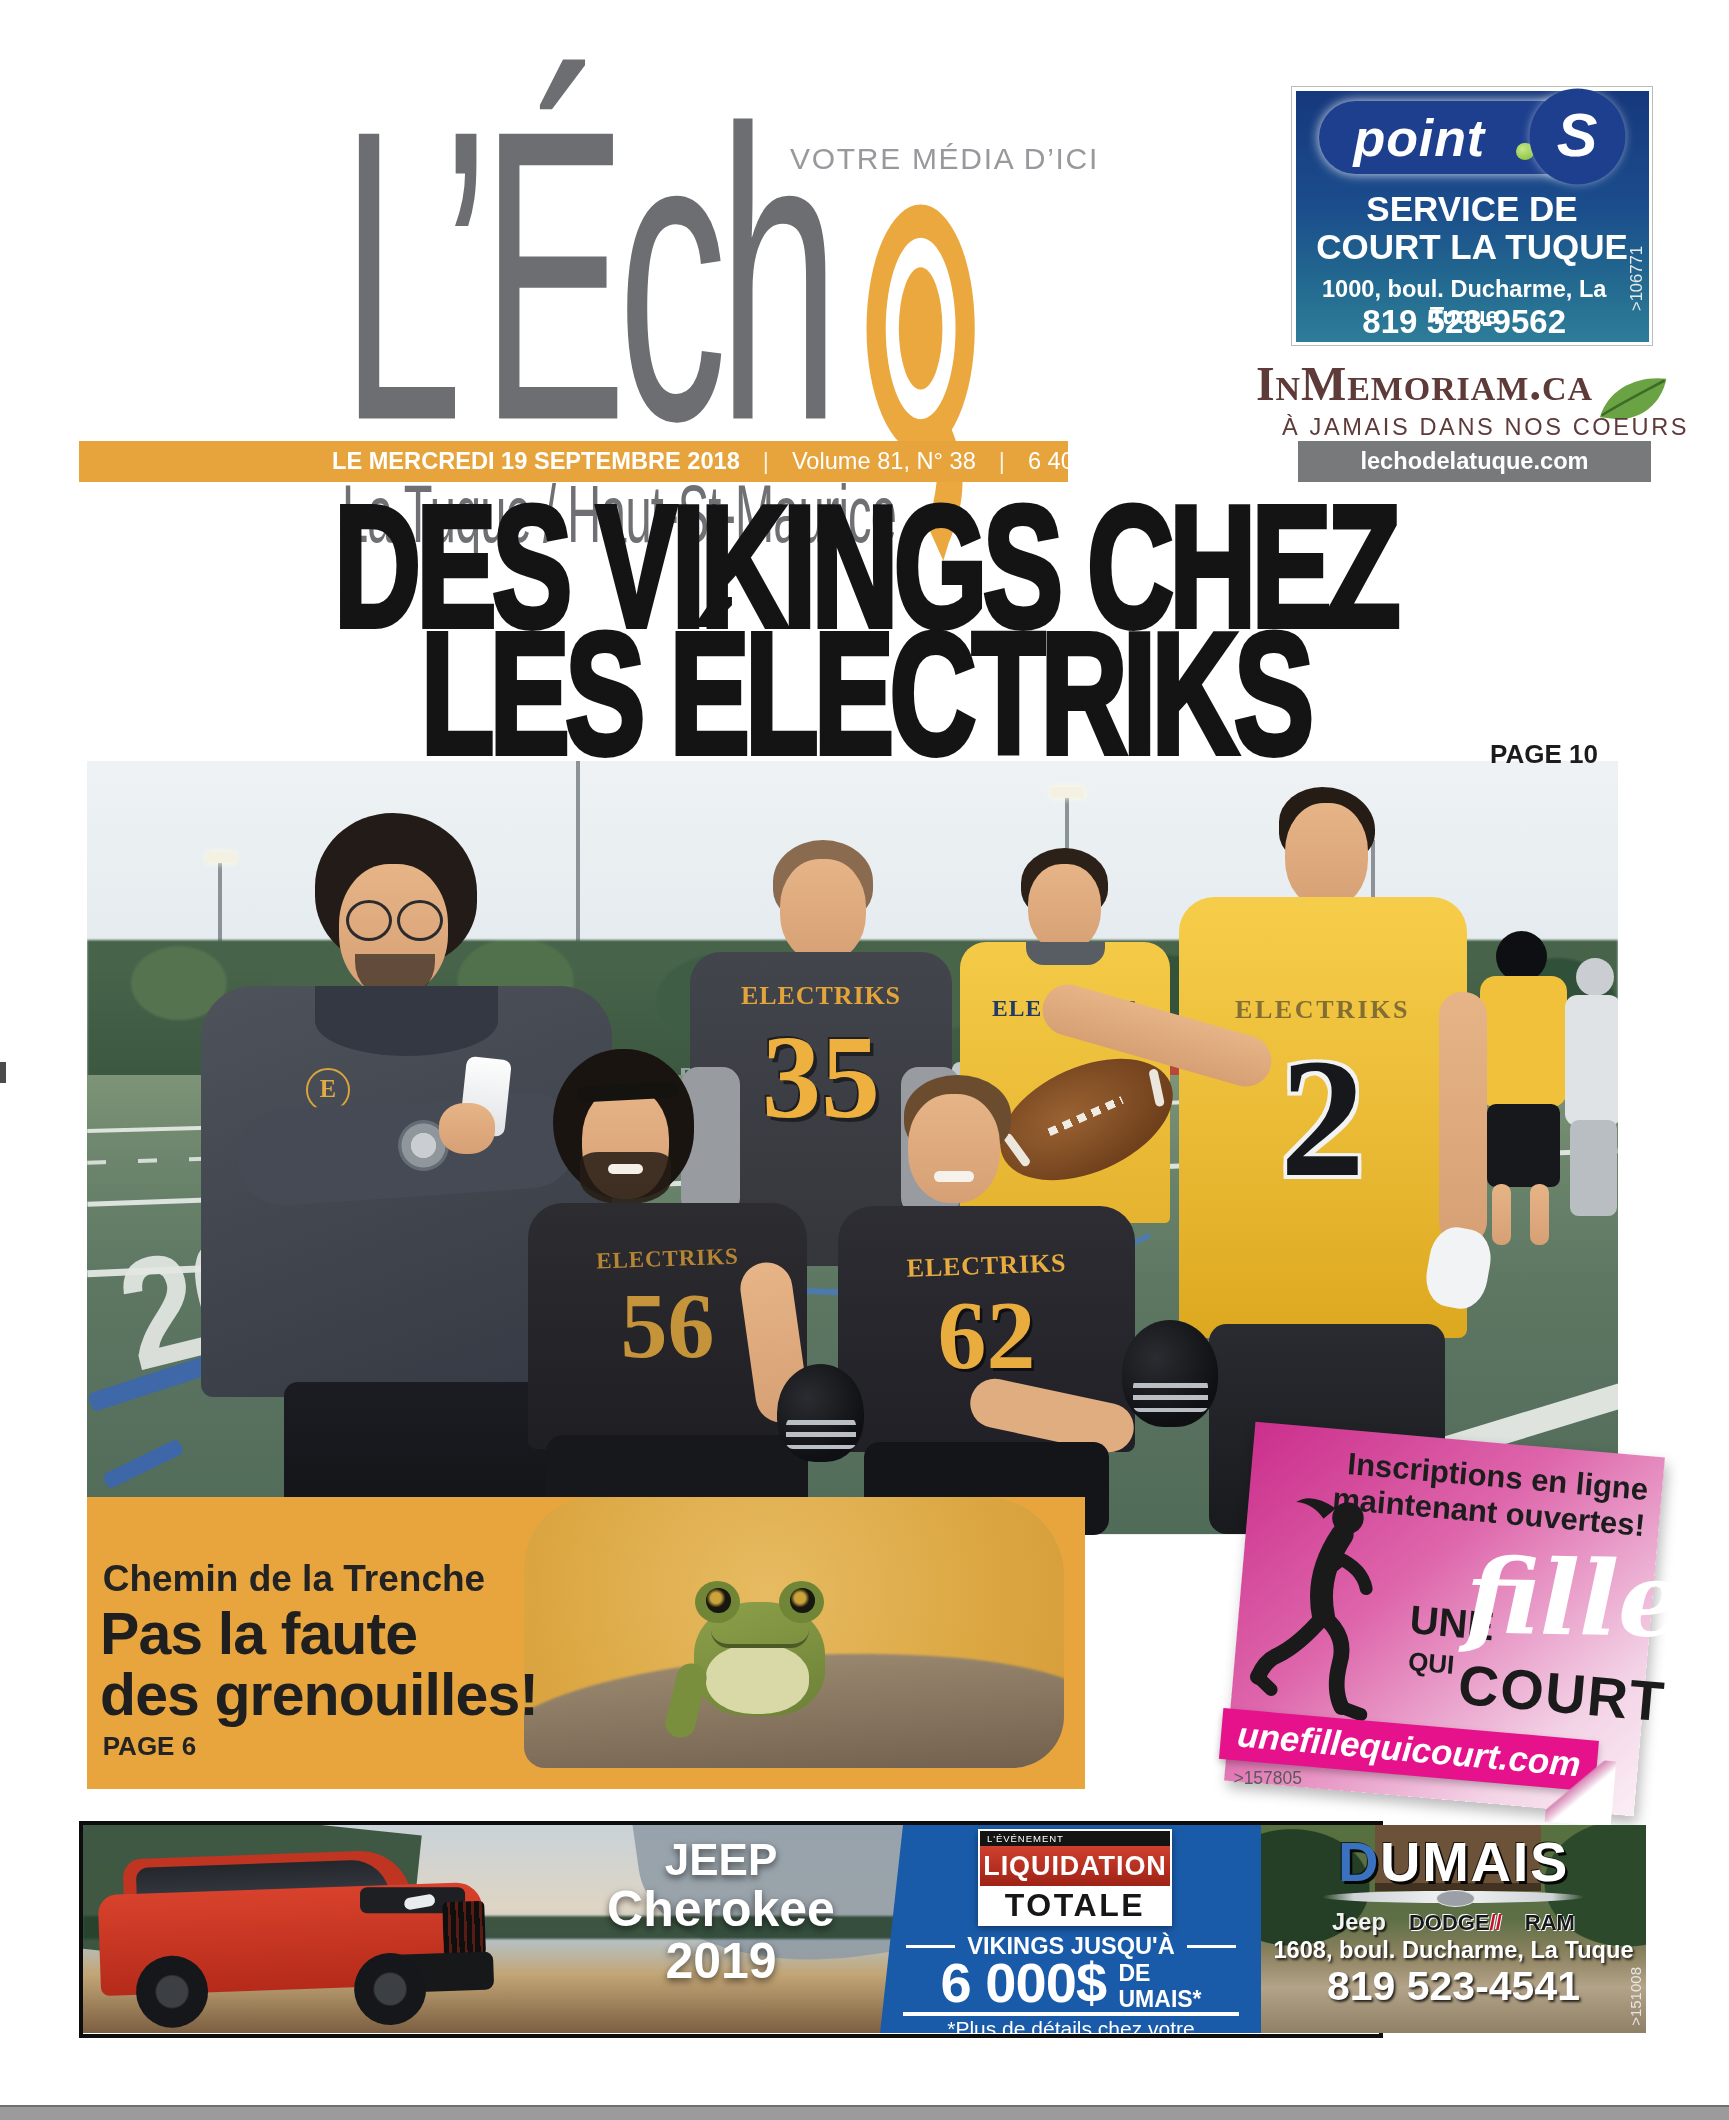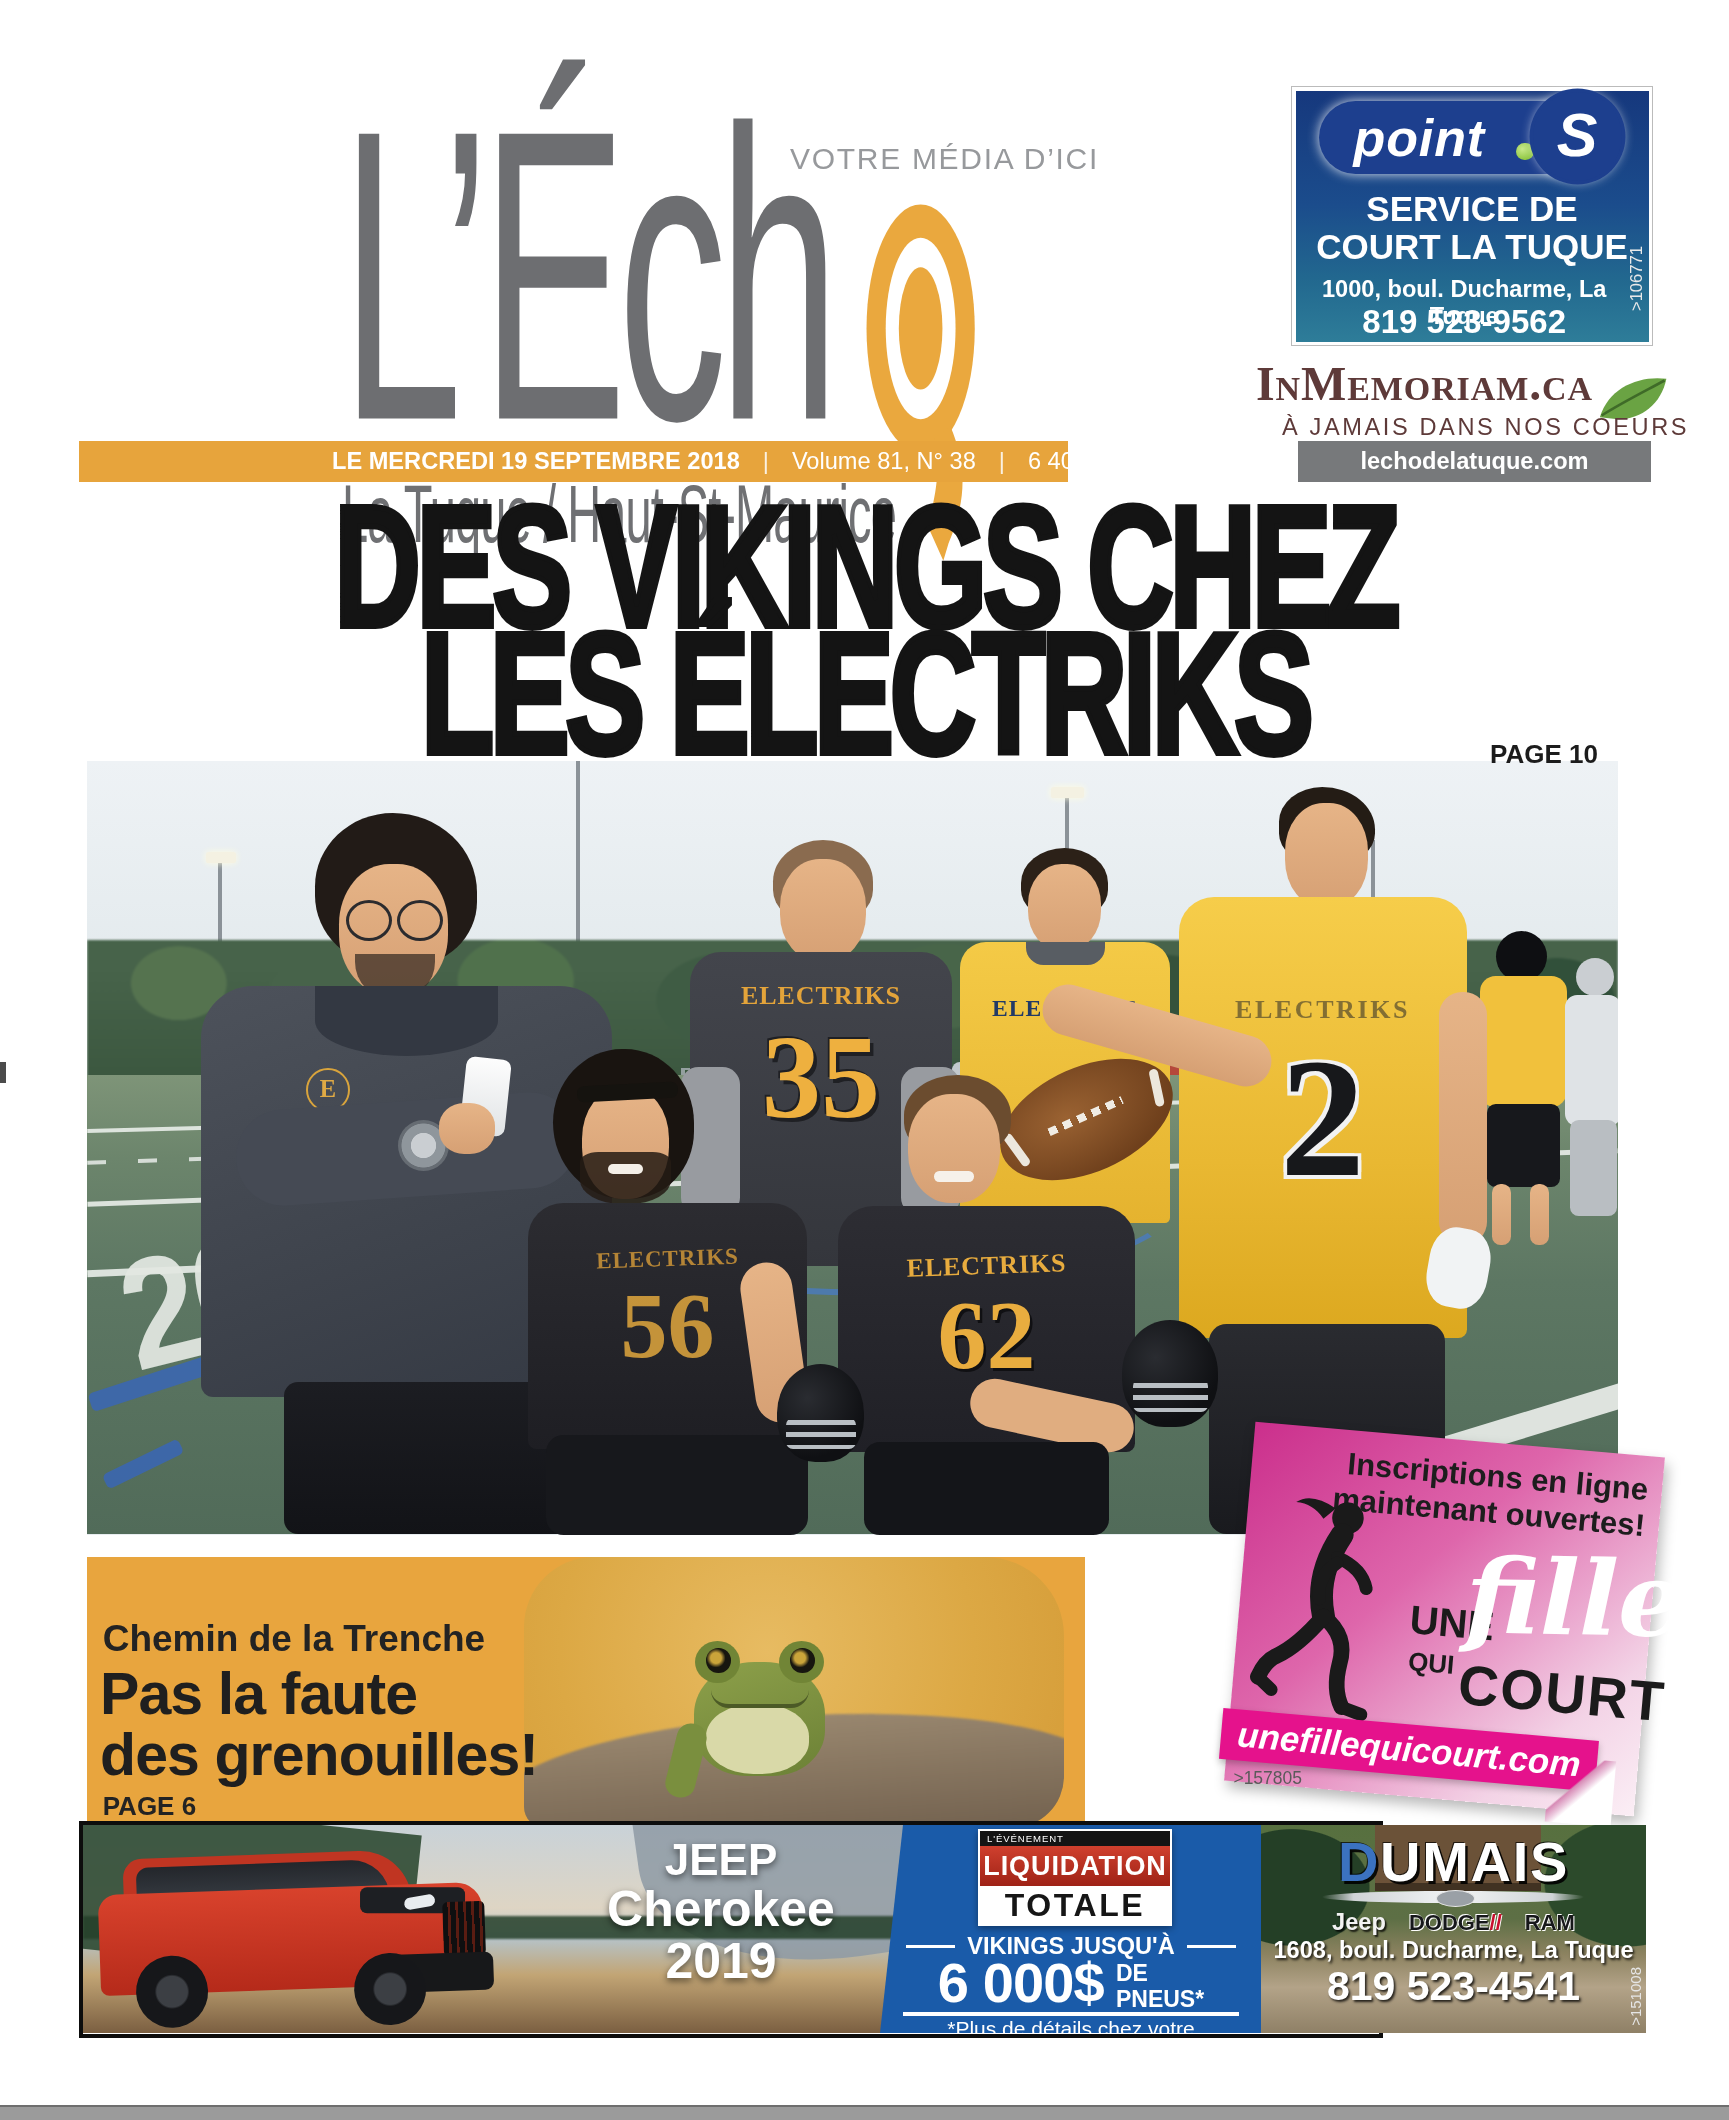--- a/index.html
+++ b/index.html
@@ -85,21 +85,21 @@
   .field-num{left:15.7px;top:472px;font-size:135px;font-weight:bold;color:#e3e8e2;opacity:.93;
              transform:rotate(-14deg) scaleY(1.15);transform-origin:left top;letter-spacing:-3.5px;}
   .sideline{left:1170px;top:664px;width:454px;height:24.5px;background:#e9ede9;transform:rotate(-17deg);opacity:.92;}
 
   .skin{background:linear-gradient(#e6b487,#d6a074);}
   .jersey-word{position:absolute;left:0;right:0;text-align:center;font-family:"Liberation Serif",serif;
                font-weight:bold;letter-spacing:0.9px;}
   .jersey-num{position:absolute;left:0;right:0;text-align:center;font-family:"Liberation Serif",serif;font-weight:bold;line-height:1;}
 
   
-  .teaser{left:87px;top:1557px;width:998px;height:292px;background:#e8a53e;z-index:20;}
+  .teaser{left:87px;top:1497px;width:998px;height:292px;background:#e8a53e;z-index:20;}
   .frog-panel{left:437px;top:0;width:540px;height:271px;border-radius:70px 79px 52px 21px;overflow:hidden;
               background:radial-gradient(circle at 45% 35%,#e7bb62,#dca844 60%,#d59c38);}
   .teaser-kicker{left:15.7px;top:61px;font-size:37px;font-weight:bold;color:#232323;}
   .teaser-t1{left:13px;top:103px;font-size:59px;font-weight:bold;color:#1f1f1f;letter-spacing:-0.9px;}
   .teaser-t2{left:13px;top:164px;font-size:59px;font-weight:bold;color:#1f1f1f;letter-spacing:-0.9px;}
   .teaser-page{left:15.7px;top:234px;font-size:26px;font-weight:bold;color:#232323;}
 
   
   .run-ad{left:1239px;top:1439px;width:411px;height:360px;transform:rotate(5deg);z-index:21;
           background:linear-gradient(135deg,#cb2f8c 0%,#de66ab 40%,#f3d3e6 80%,#fbeef5 100%);
@@ -426,21 +426,21 @@
       </div>
       <div class="abs obtenez-row">
         <div class="obt-dash"></div>
         <div class="obt-label">VIKINGS JUSQU'À</div>
         <div class="obt-dash"></div>
       </div>
       <div class="abs amount-row">
         <div class="amt-big">6 000$</div>
         <div class="amt-side">
           <div>DE</div>
-          <div>PNEUS*</div>
+          <div>UMAIS*</div>
         </div>
       </div>
       <div class="abs blue-rule"></div>
       <div class="abs blue-note">*Plus de détails chez votre concessionnaire</div>
     </div>
 
     <div class="abs ad-dumais">
       <div class="abs dm-building"></div>
       <div class="abs dm-name"><span class="dm-d">D</span><span>UMAIS</span></div>
       <div class="abs dm-wing"></div>

